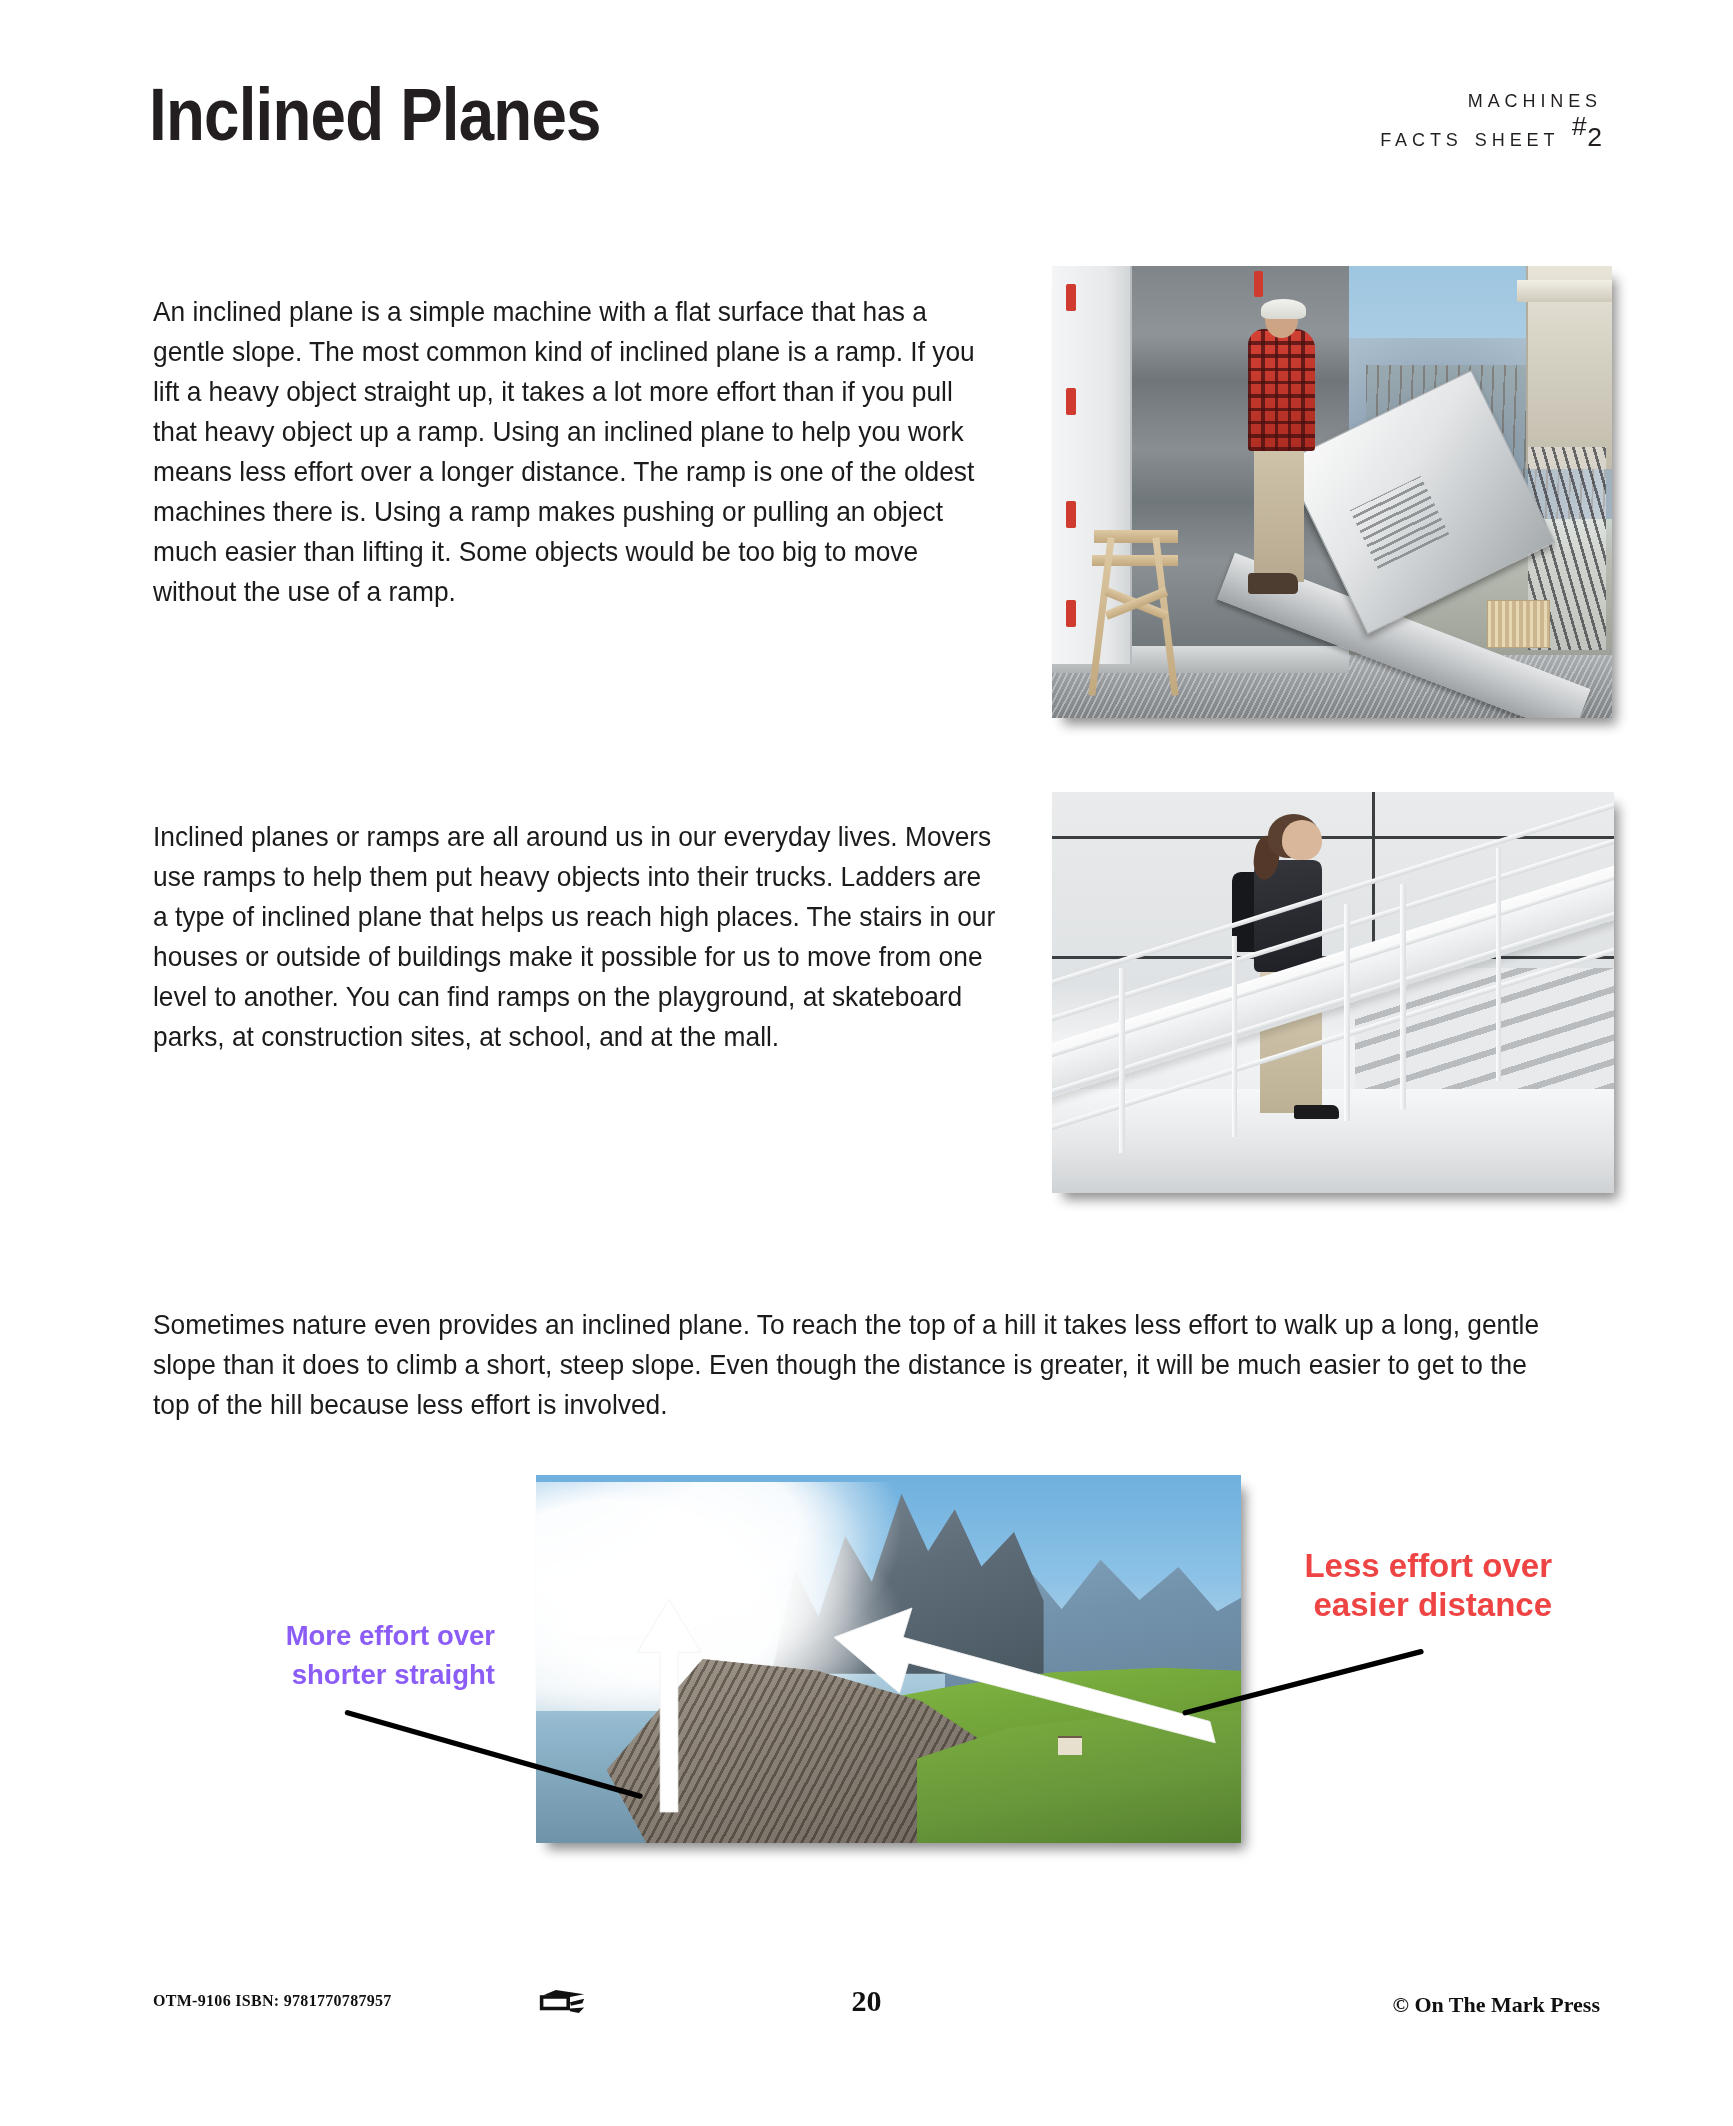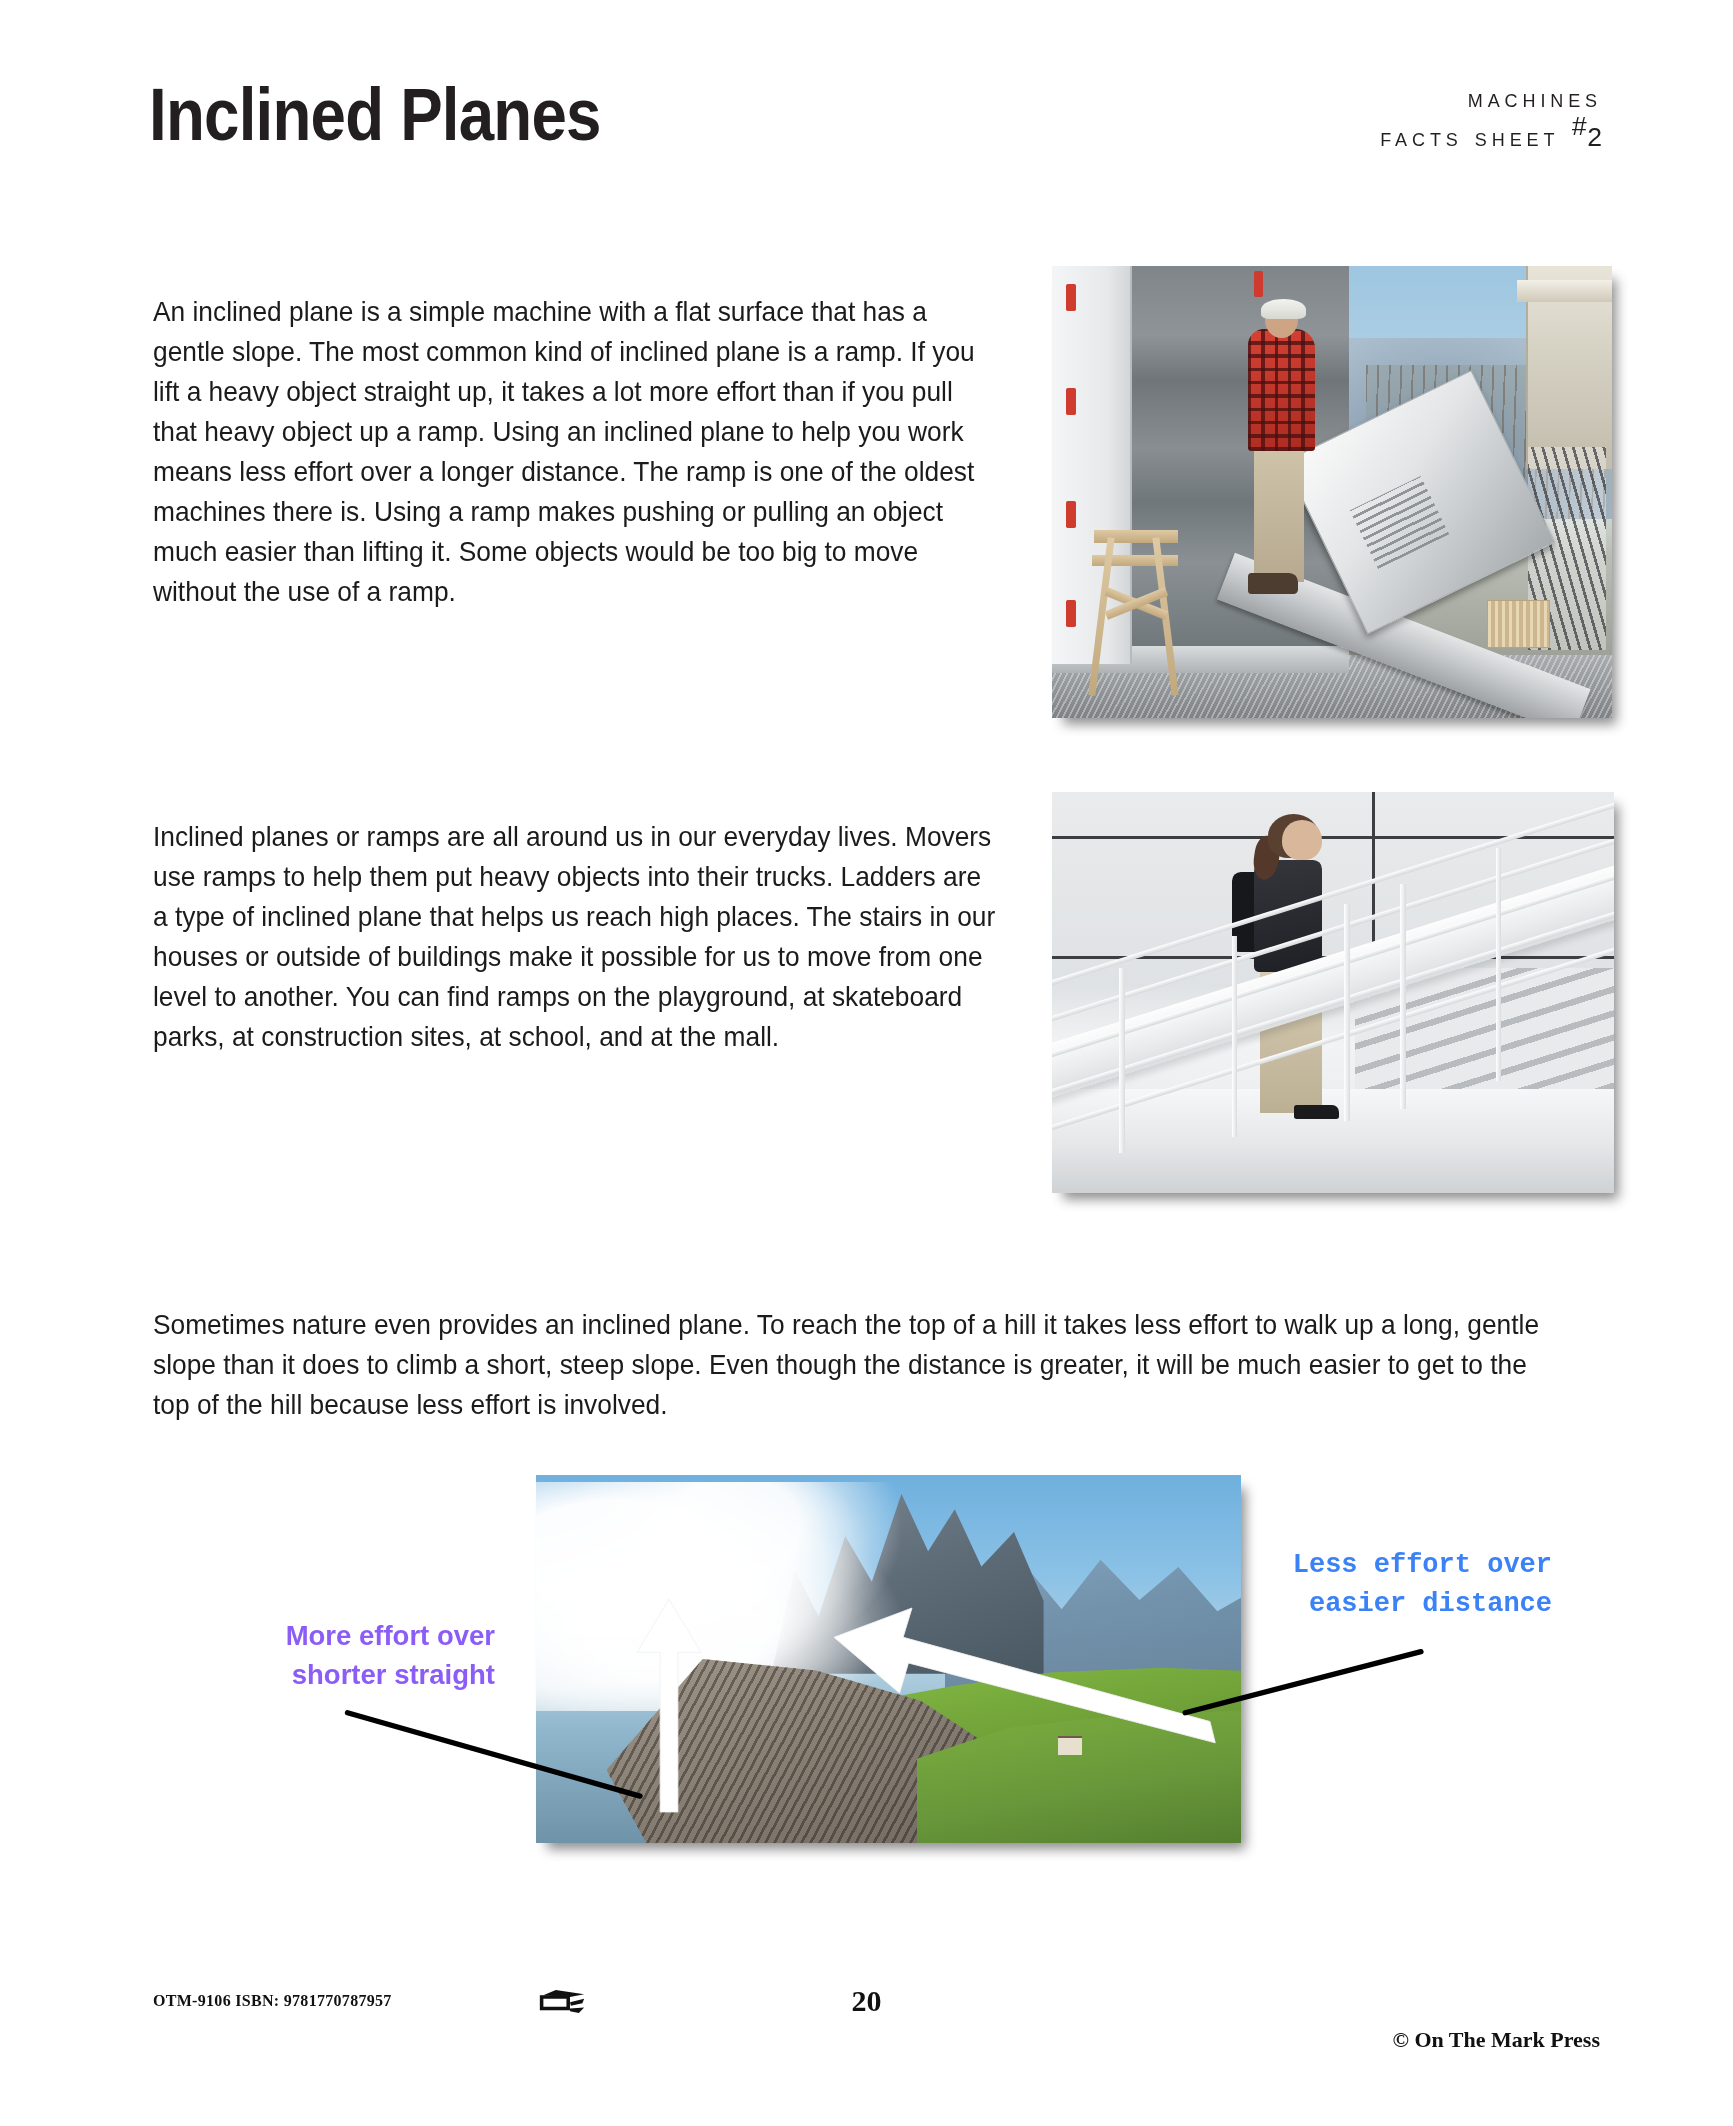--- a/index.html
+++ b/index.html
@@ -299,38 +299,38 @@
   
   #label-more {
     position: absolute; left: 202px; top: 1616px; width: 293px;
     text-align: right;
     font-family: "Liberation Sans", sans-serif;
     font-weight: 700; font-size: 27.5px; line-height: 39px; color: #8b5cf6;
   }
   #label-less {
     position: absolute; left: 1268px; top: 1546px; width: 284px;
     text-align: right;
-    font-family: Liberation Mono, monospace;
-    font-weight: 700; font-size: 27px; line-height: 39px; color: #3b82f6;
+    font-family: Liberation Sans, sans-serif;
+    font-weight: 700; font-size: 33px; line-height: 39px; color: #ef4444;
   }
   #leaders { position: absolute; left: 0; top: 0; width: 1733px; height: 2126px; pointer-events: none; }
 
   
   .footer-text {
     position: absolute;
     font-family: "Liberation Serif", serif;
     font-weight: 700;
     color: #111;
   }
   #footer-left { left: 153px; top: 1992px; font-size: 16px; letter-spacing: 0.3px; white-space: nowrap; }
   #footer-logo {
     position: absolute; left: 538px; top: 1989px; width: 48px; height: 26.6px;
   }
   #footer-page { left: 0; top: 1984px; width: 1733px; text-align: center; font-size: 30px; }
-  #footer-right { right: 133px; top: 1992px; font-size: 22px; white-space: nowrap; margin-top: 35px; }
+  #footer-right { right: 133px; top: 1992px; font-size: 22px; white-space: nowrap; }
 </style>
 </head>
 <body>
 
 <div id="page-title">Inclined Planes</div>
 
 <div id="header-meta">
   <div class="meta-line">Machines</div>
   <div class="meta-line"><span>Facts Sheet </span><span class="hash">#</span><span class="num2">2</span></div>
 </div>

